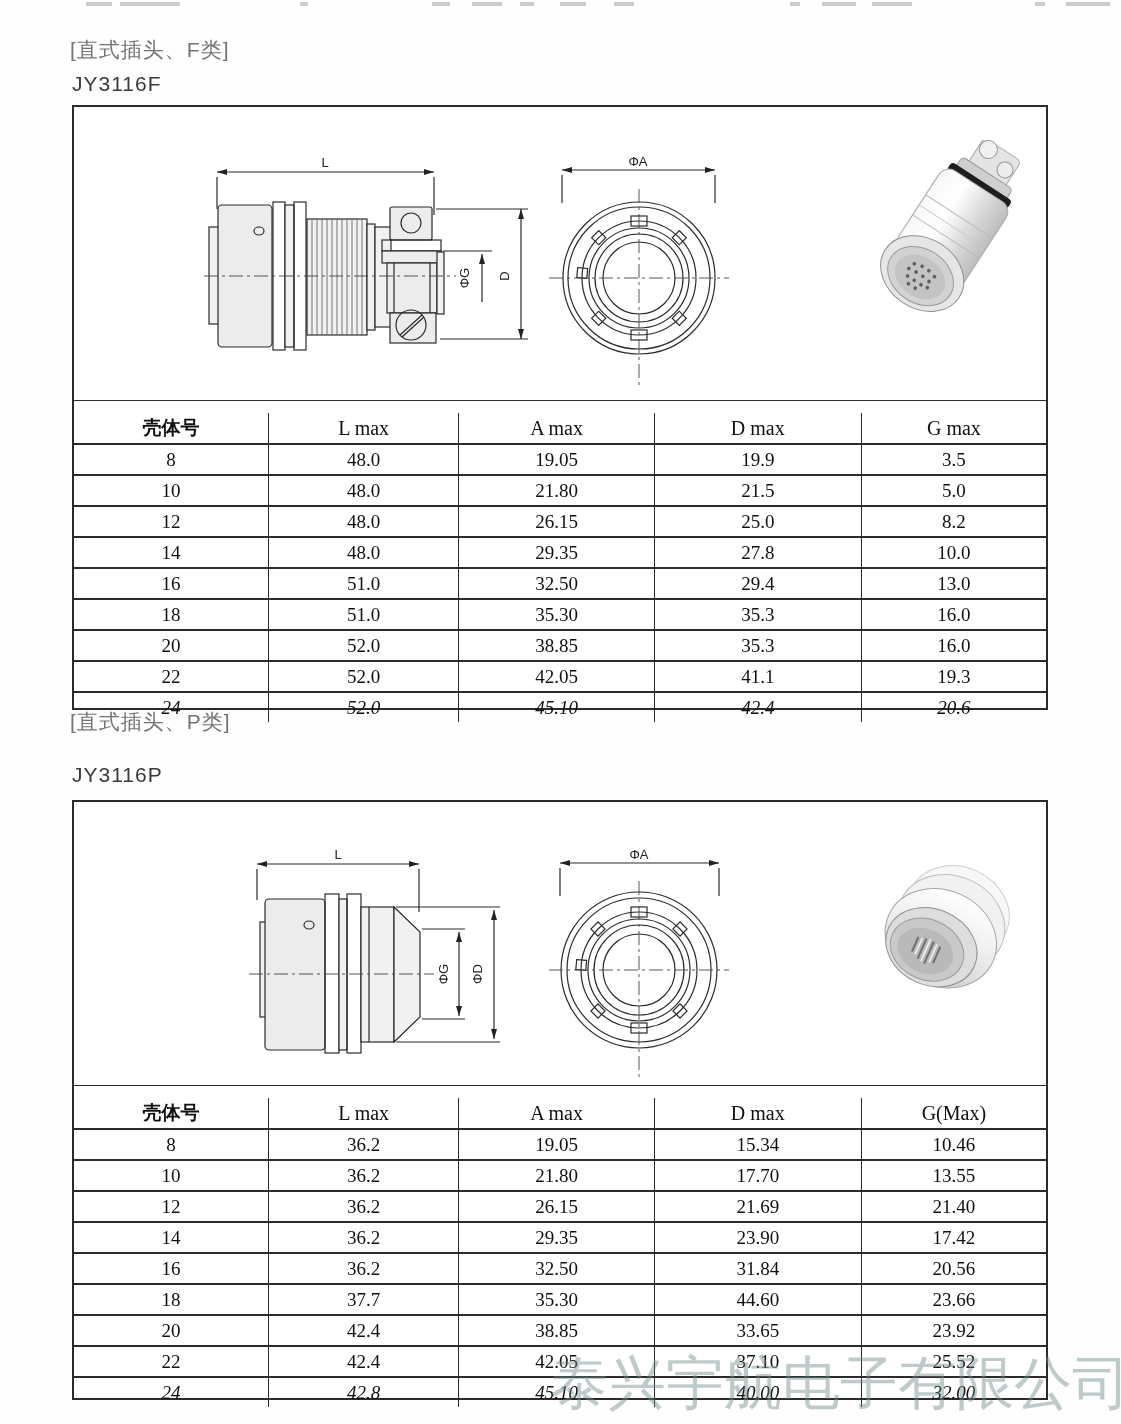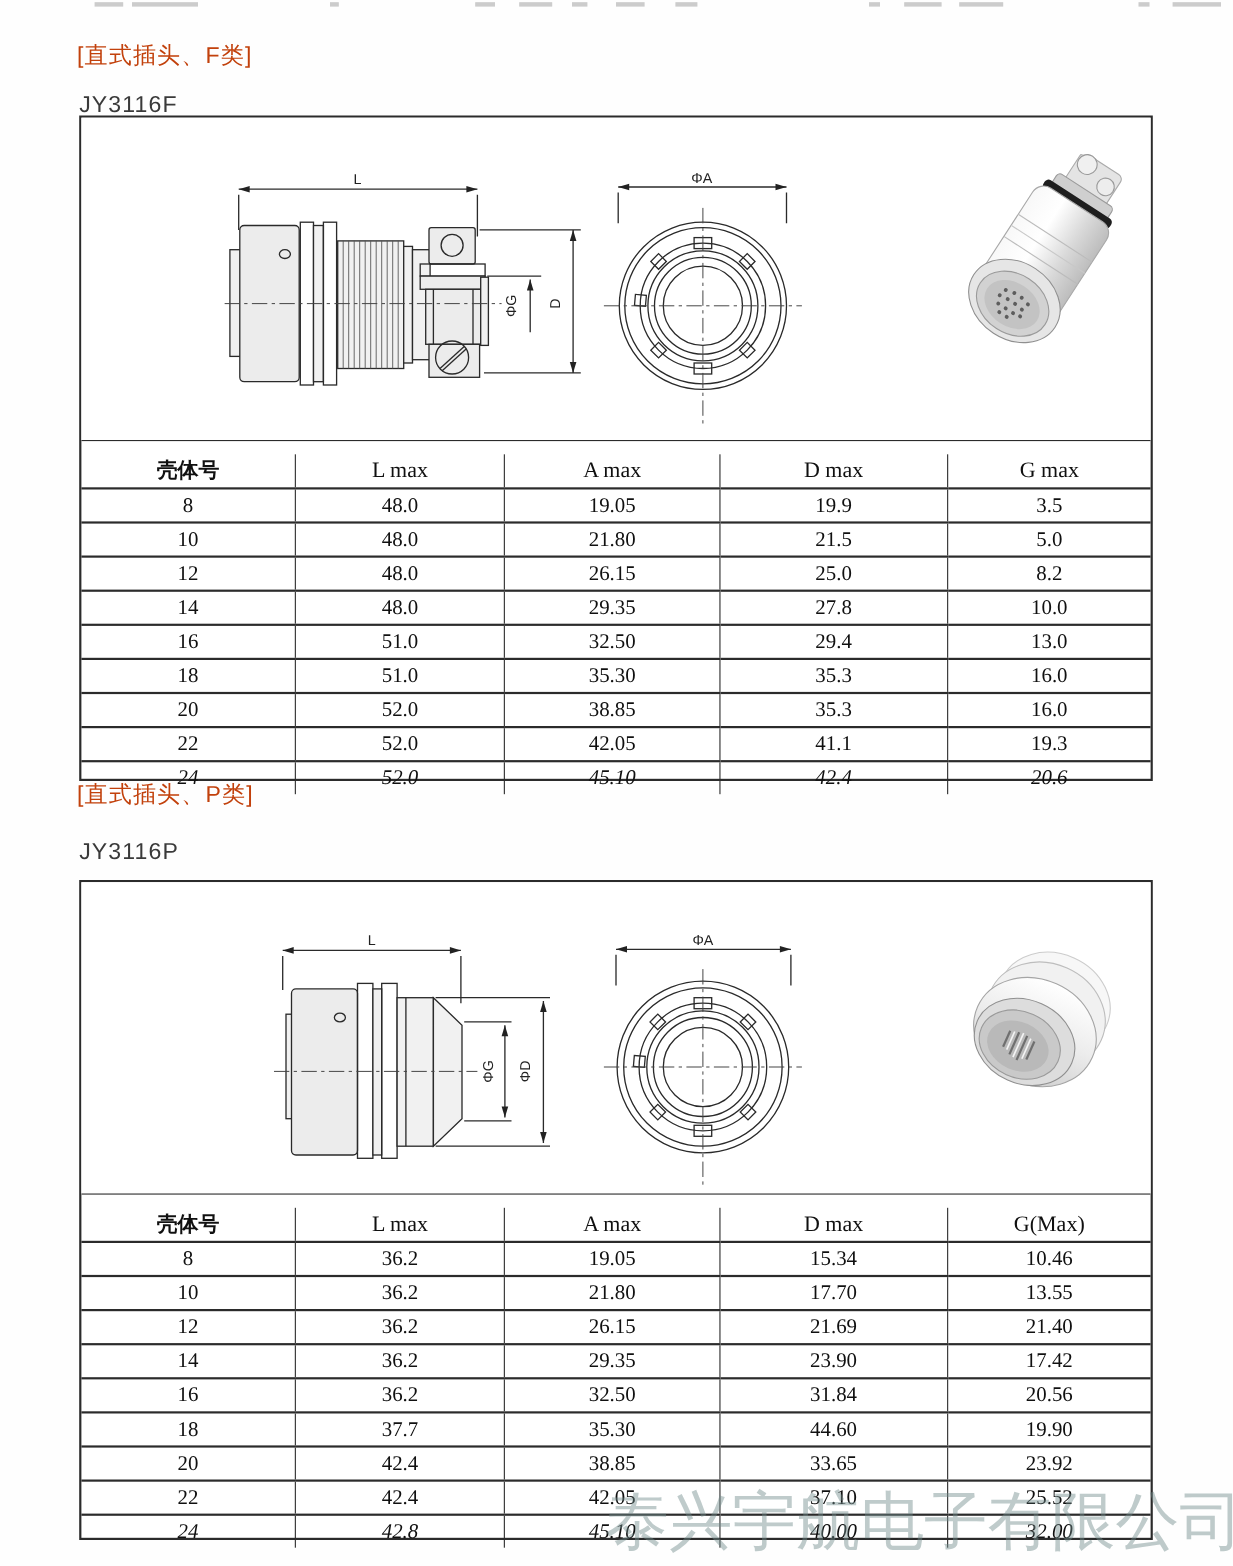--- a/index.html
+++ b/index.html
@@ -2,21 +2,21 @@
 <html><head>
 <meta charset="utf-8">
 <style>
   html,body{margin:0;padding:0;background:#ffffff;}
   .page{position:relative;width:1121px;height:1424px;background:#fefefe;overflow:hidden;
         font-family:"Liberation Sans",sans-serif;}
   
   .top-strip{position:absolute;left:0;top:0;width:1121px;height:12px;}
   .top-strip i{position:absolute;top:2px;height:4px;background:#9a9a9a;opacity:.5;display:block;}
 
-  .sec-title{position:absolute;left:70px;font-size:21px;color:#c2410c;letter-spacing:1px;}
+  .sec-title{position:absolute;left:70px;font-size:21px;color:#737373;letter-spacing:1px;}
   .sec-model{position:absolute;left:72px;font-size:21px;color:#3a3a3a;letter-spacing:1px;}
 
   .panel{position:absolute;left:72px;width:976px;border:2px solid #2b2b2b;box-sizing:border-box;background:#fff;}
   .draw-area{position:relative;border-bottom:1.5px solid #2b2b2b;background:#fff;}
   .draw-area svg{position:absolute;}
 
   table.dim{width:100%;border-collapse:collapse;table-layout:fixed;margin-top:12px;}
   table.dim th, table.dim td{border:1px solid #2b2b2b;text-align:center;padding:0;color:#101010;
        font-family:"Liberation Serif",serif;}
   table.dim th{height:30px;font-weight:normal;font-size:20px;border-top:none;border-bottom:2px solid #2b2b2b;}
@@ -53,21 +53,21 @@
     <i style="left:560px;width:26px"></i>
       <i style="left:614px;width:20px"></i>
       <i style="left:790px;width:10px"></i>
     <i style="left:822px;width:34px"></i>
       <i style="left:872px;width:40px"></i>
       <i style="left:1035px;width:10px"></i>
     <i style="left:1066px;width:44px"></i>
   </div>
 
   <div class="sec-title" style="top:36px">[直式插头、F类]</div>
-  <div class="sec-model" style="top:84px">JY3116F</div>
+  <div class="sec-model" style="top:72px">JY3116F</div>
 
   <div class="panel" style="top:105px;height:605px">
     <div class="draw-area" style="height:293px">
 
       <svg width="330" height="205" style="left:130px;top:50px" viewBox="0 0 330 205">
         <defs>
           <pattern id="kf" width="5" height="5" patternUnits="userSpaceOnUse">
             <path d="M0,0 l5,5 M5,0 l-5,5" stroke="#333" stroke-width="0.8"></path>
           </pattern>
         </defs>
@@ -465,21 +465,21 @@
             <td>36.2</td>
             <td>32.50</td>
             <td>31.84</td>
             <td>20.56</td>
           </tr>
           <tr>
             <td>18</td>
             <td>37.7</td>
             <td>35.30</td>
             <td>44.60</td>
-            <td>19.90</td>
+            <td>23.66</td>
           </tr>
           <tr>
             <td>20</td>
             <td>42.4</td>
             <td>38.85</td>
             <td>33.65</td>
             <td>23.92</td>
           </tr>
           <tr>
             <td>22</td>

